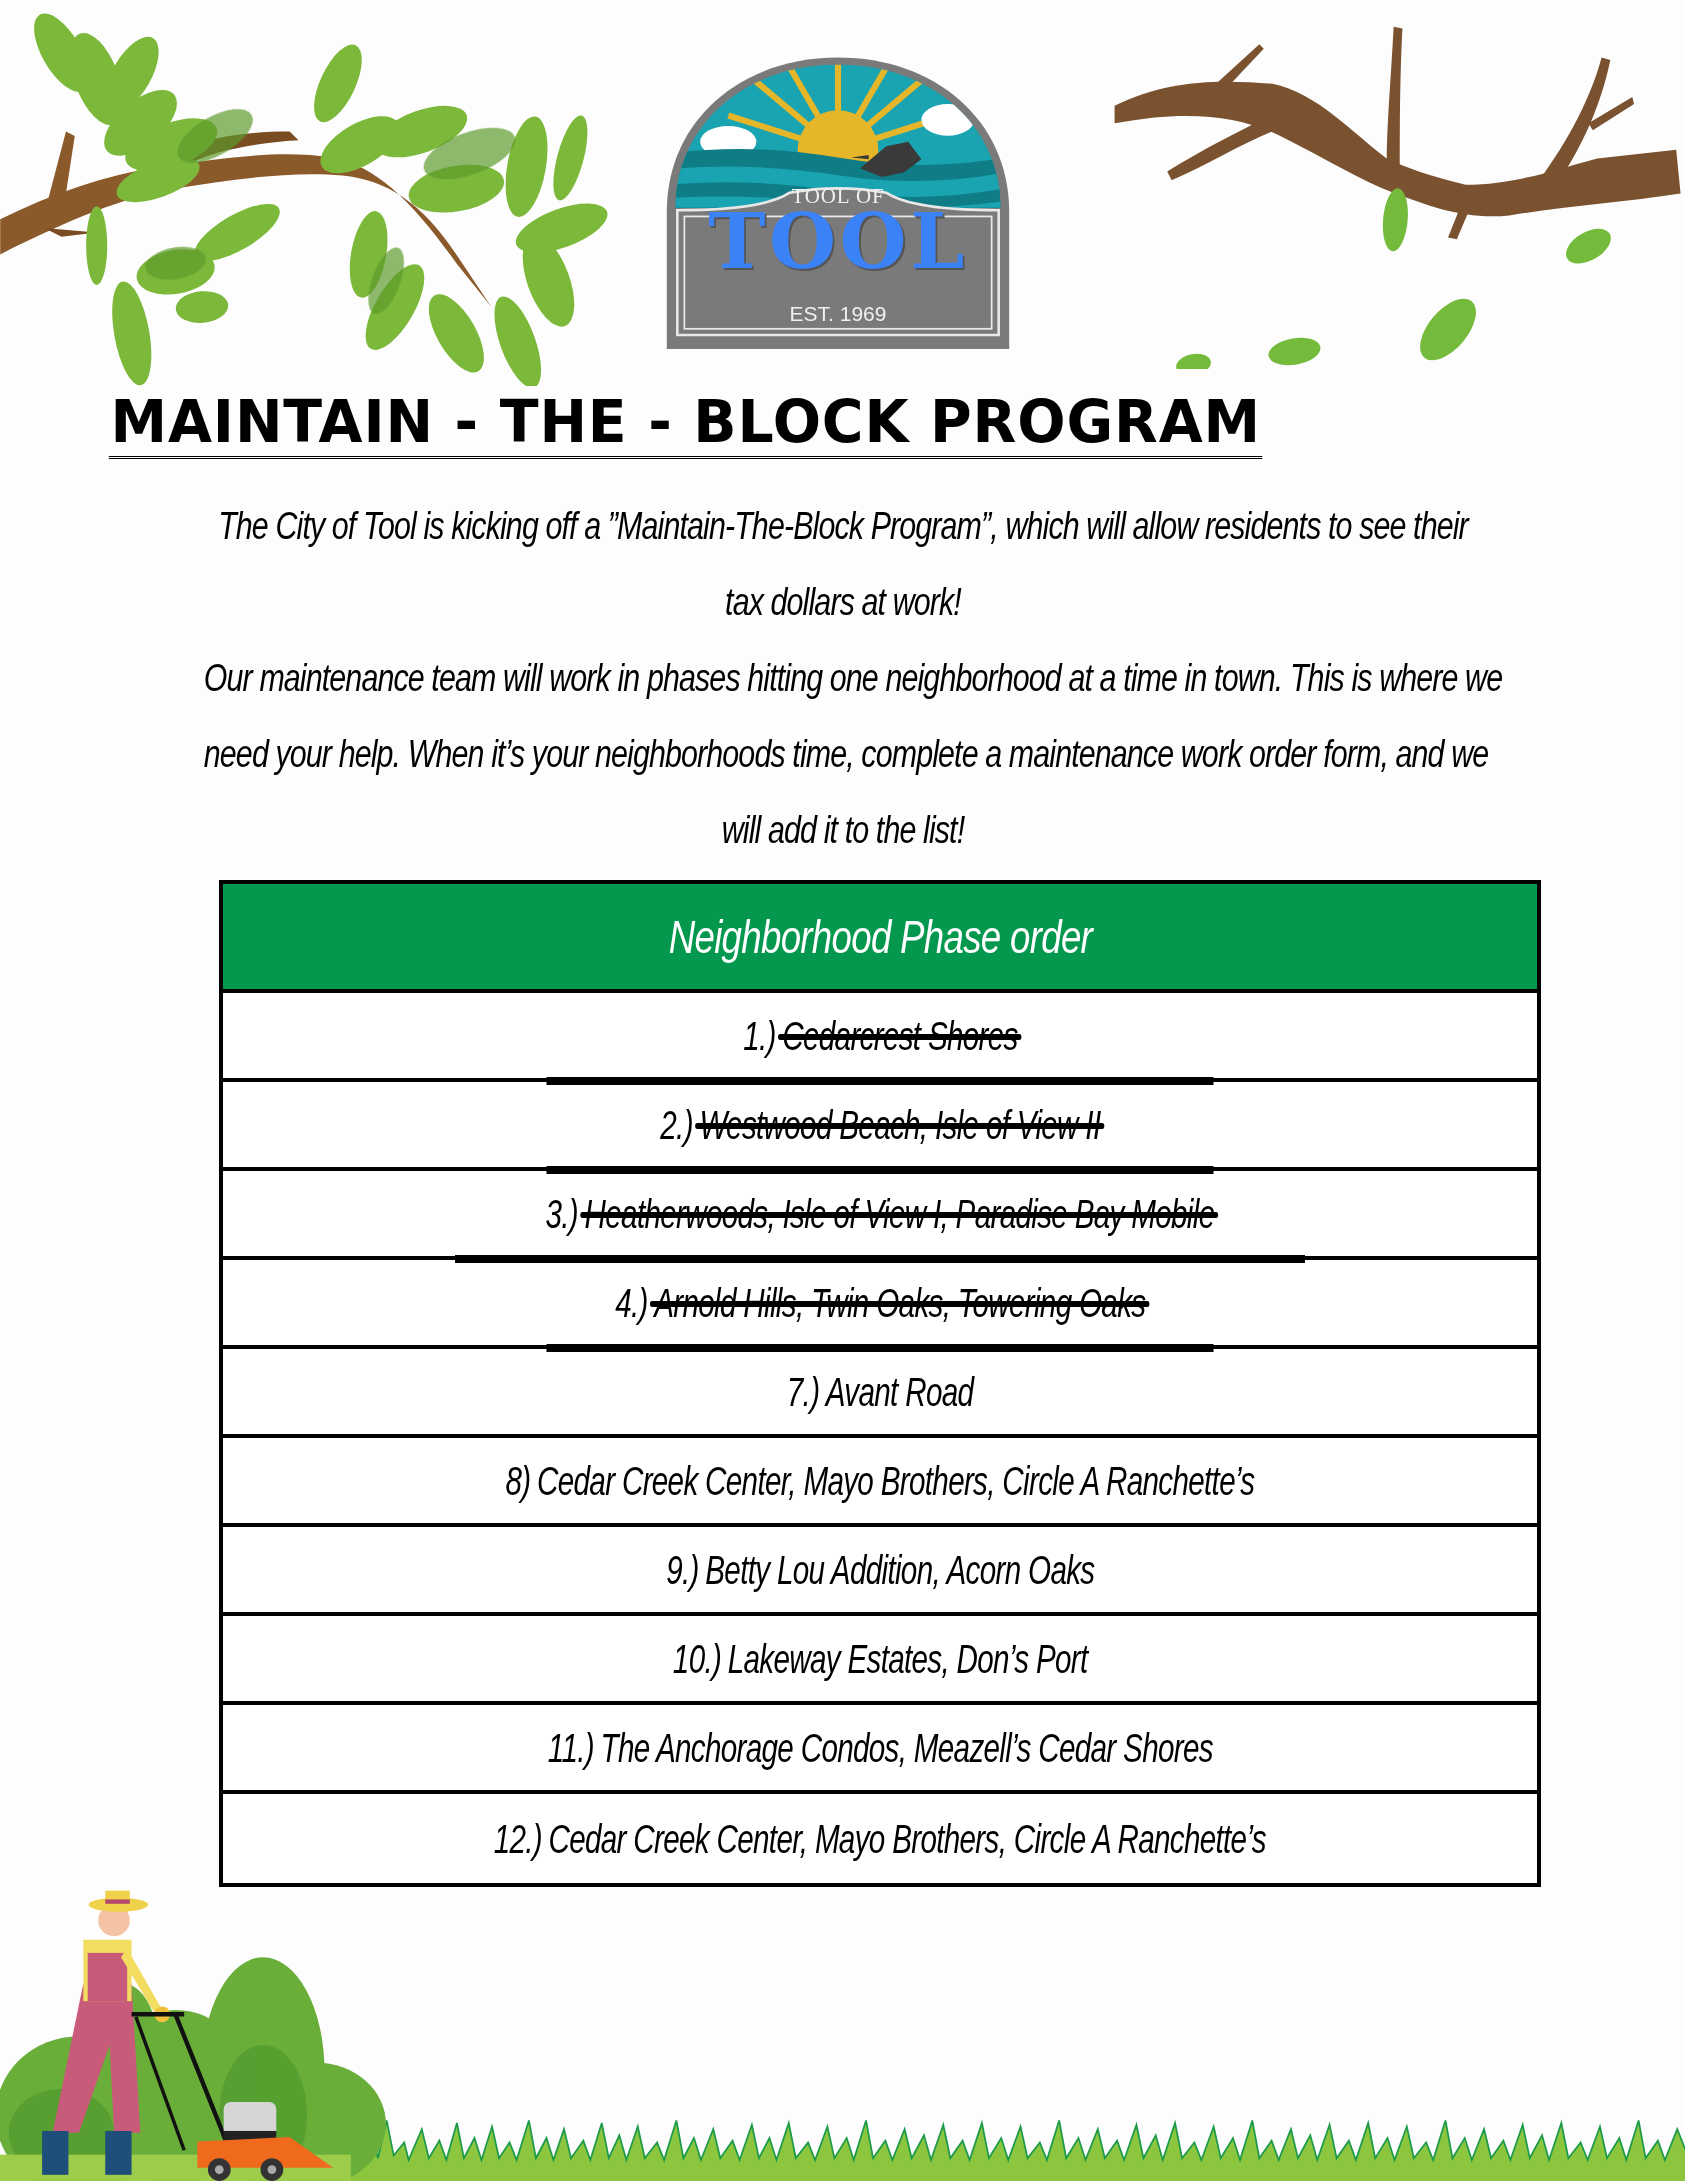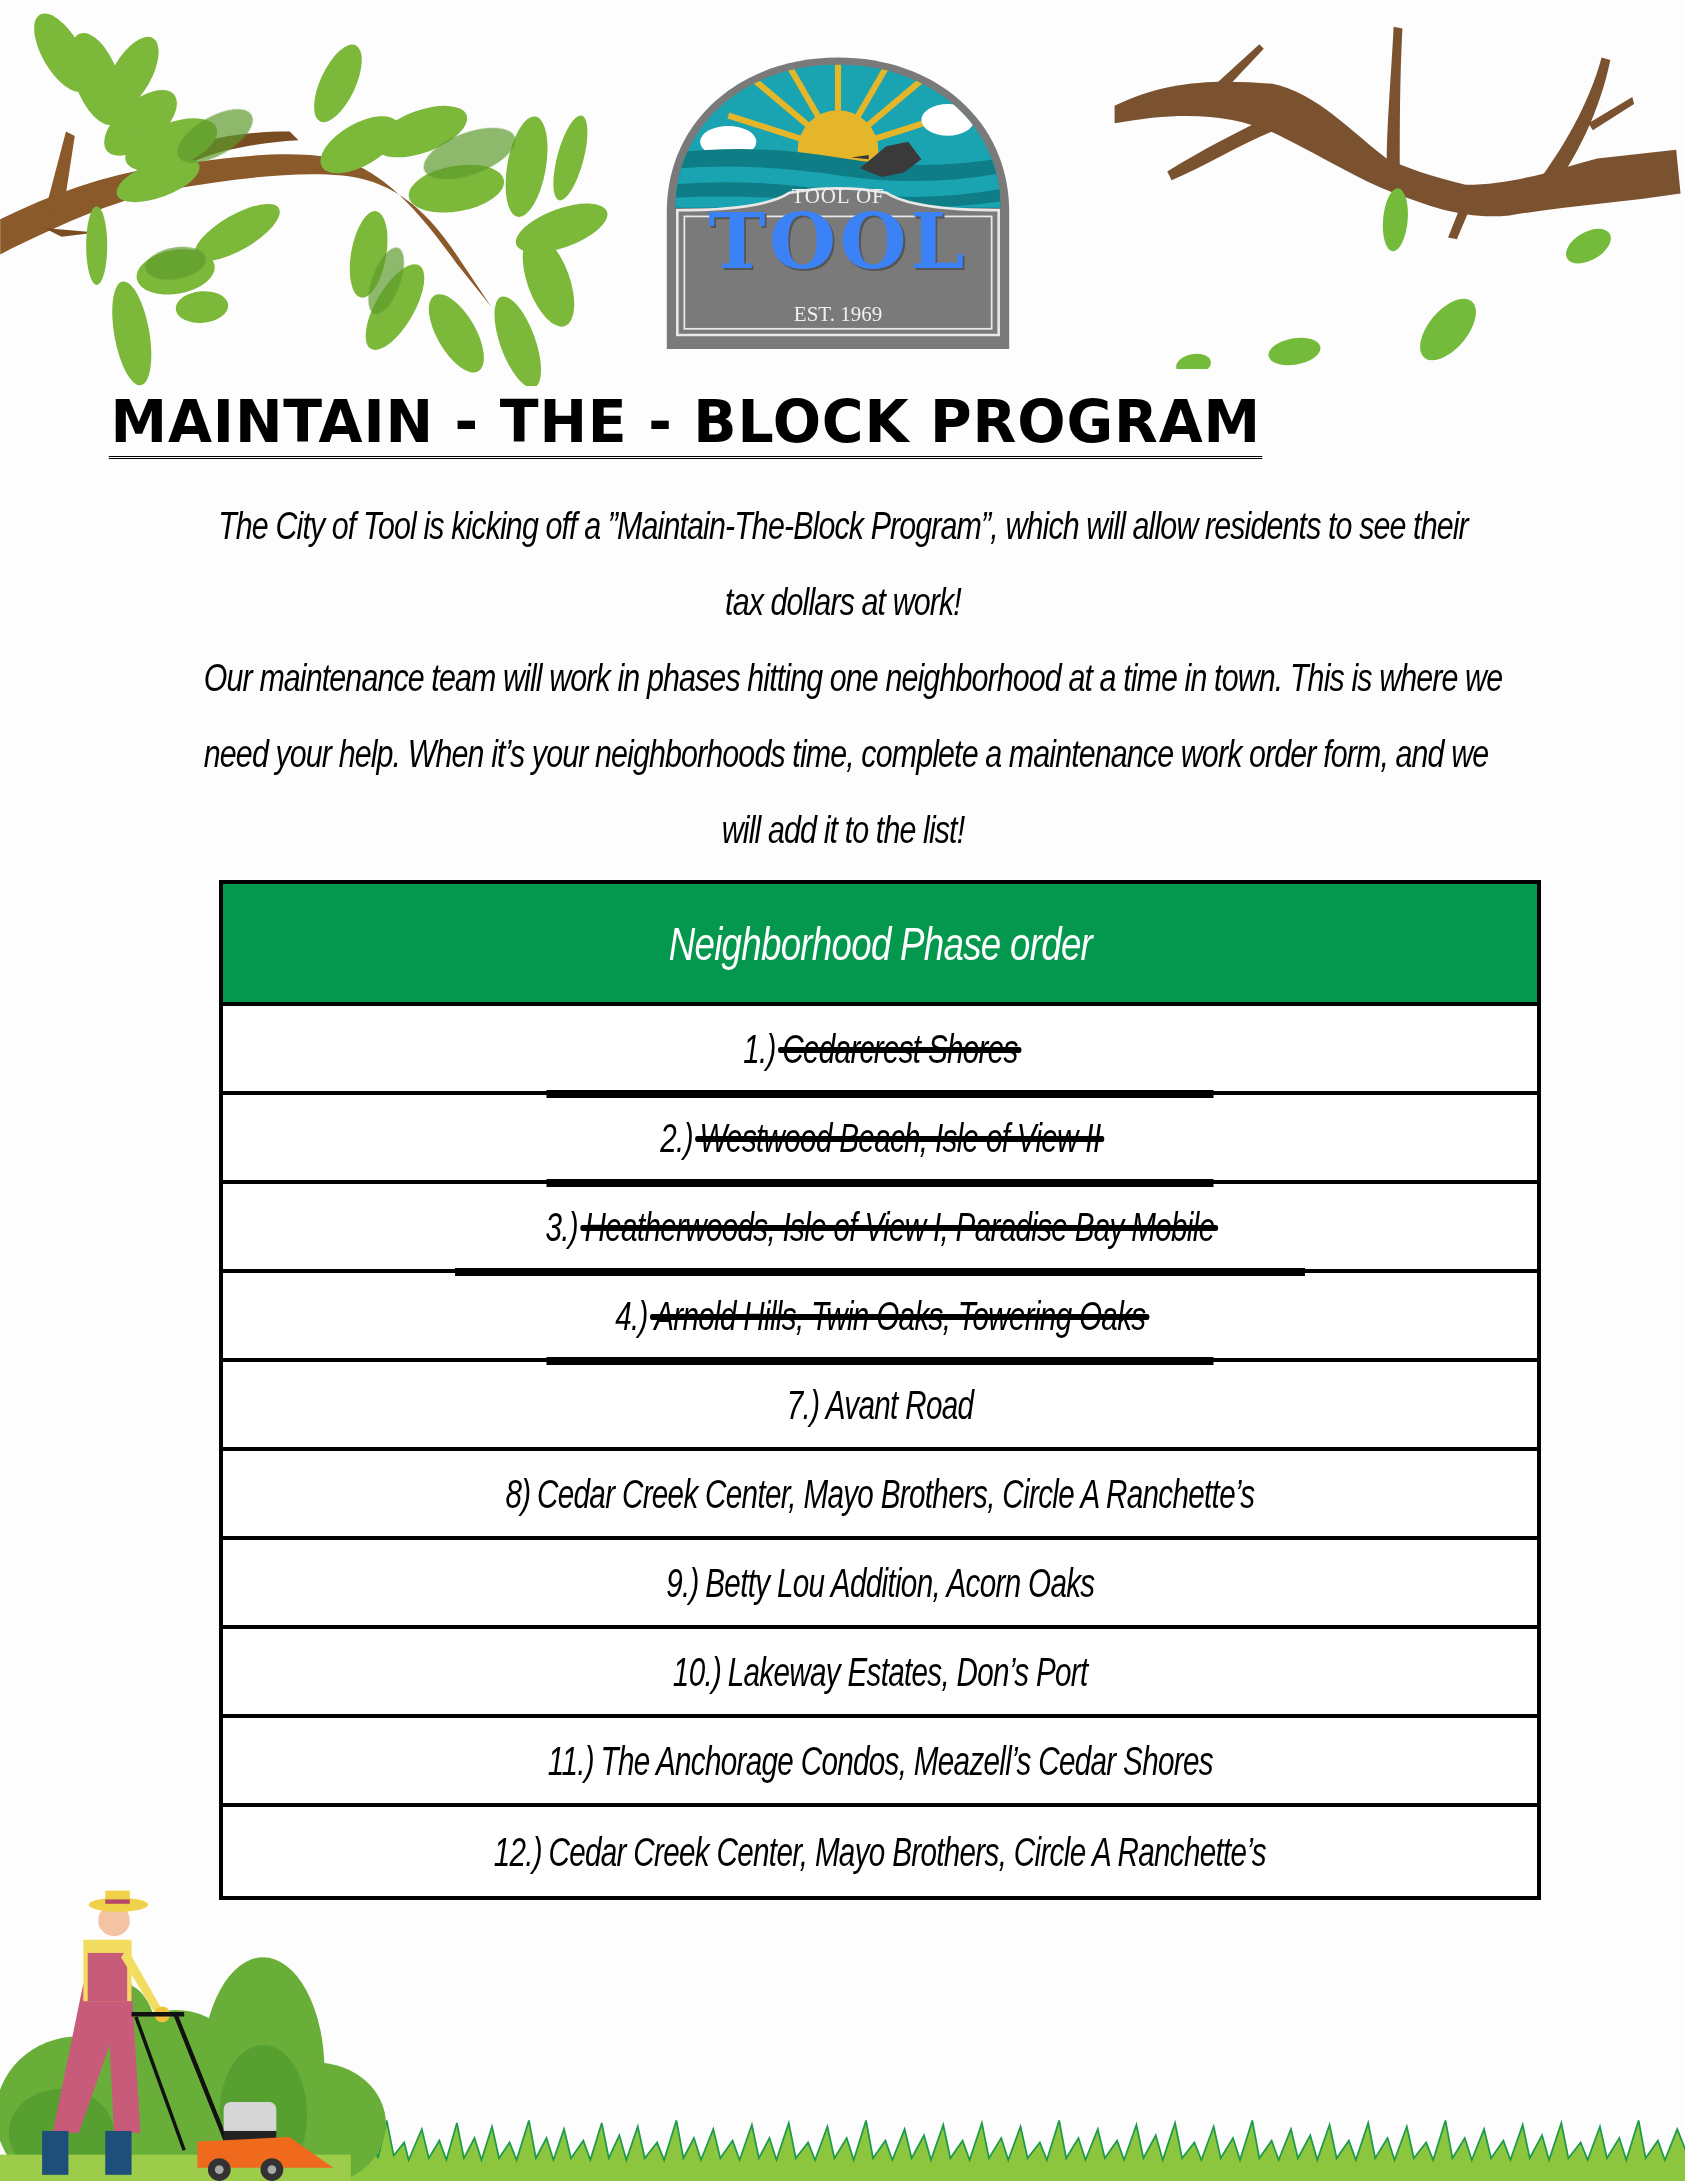--- a/index.html
+++ b/index.html
@@ -7,30 +7,30 @@
   body { position: relative; font-family: "DejaVu Sans", sans-serif; color: #000; }
 
   .art { position: absolute; }
   #branch-left { left: 0; top: 0; width: 632px; height: 386px; }
   #branch-right { left: 1097px; top: 17.6px; width: 588px; height: 351px; }
 
   #logo { position: absolute; left: 658px; top: 54px; width: 360px; height: 295px; }
   .logo-text { position: absolute; left: 0; width: 100%; text-align: center; color: #3b82f6; }
   .logo-cityof { top: 130px; font-family: "Liberation Serif", serif; font-size: 21px; letter-spacing: 0.9px; color: #f1f1f1; }
   .logo-name { top: 149px; font-family: "DejaVu Serif", serif; font-weight: bold; font-size: 77px; letter-spacing: 3.5px; line-height: 1; text-shadow: 1.8px 1.8px 0 #555; }
-  .logo-est { top: 248px; font-family: Liberation Serif, serif; font-size: 21px; color: #f1f1f1; }
+  .logo-est { top: 248px; font-family: Liberation Sans, sans-serif; font-size: 21px; color: #f1f1f1; }
 
   #title { position: absolute; left: 0; width: 1371px; top: 393px; text-align: center; }
   #title span { display: inline-block; font-family: "DejaVu Sans", sans-serif; font-weight: bold; font-size: 58px; letter-spacing: 0.9px; transform: scaleX(0.98); line-height: 1; padding: 0 1.8px 5.3px; border-bottom: 3.5px double #000; }
 
   #intro { position: absolute; left: 44px; width: 1598px; top: 488px; text-align: center; font-family: "Liberation Sans Narrow", "Liberation Sans", sans-serif; font-size: 38px; line-height: 76px; font-style: italic; letter-spacing: -1.1px; }
   #intro p { transform: scaleX(0.8); transform-origin: center; white-space: nowrap; }
 
   #table { position: absolute; left: 219px; top: 880px; width: 1322px; border: 4.4px solid #000; border-bottom-width: 4.4px; background: #fff; }
-  .thead { height: 122px; background: #03984d; border-bottom: 4.4px solid #000; display: flex; align-items: center; justify-content: center; }
+  .thead { height: 109px; background: #03984d; border-bottom: 4.4px solid #000; display: flex; align-items: center; justify-content: center; }
   .thead span { color: #fff; font-family: "Liberation Sans", sans-serif; font-style: italic; font-size: 47px; letter-spacing: -0.9px; transform: scaleX(0.78); display: inline-block; }
   .row { position: relative; height: 89px; border-bottom: 4.4px solid #000; display: flex; flex-direction: column; align-items: center; justify-content: center; }
   .row:last-child { border-bottom: none; }
   .row.tall { height: 165px; }
   .row .txt { font-family: "Liberation Sans", sans-serif; font-style: italic; font-size: 40px; letter-spacing: -0.9px; display: inline-block; transform: scaleX(0.74); white-space: nowrap; line-height: 1.15; }
   .row .num { margin-right: 8.8px; }
   .row .done { position: relative; }
   .row .done::after { content: ""; position: absolute; left: -5.3px; right: -5.3px; top: 50%; height: 6.1px; margin-top: -1.8px; background: #000; border-radius: 3.5px; }
   .row .status { color: #e2363c; font-family: "Liberation Sans", sans-serif; font-style: italic; font-size: 40px; transform: scaleX(0.74); display: inline-block; margin-top: 12.3px; }
   .sepbar { position: absolute; bottom: -7px; height: 8px; background: #000; left: 50%; transform: translateX(-50%); }

